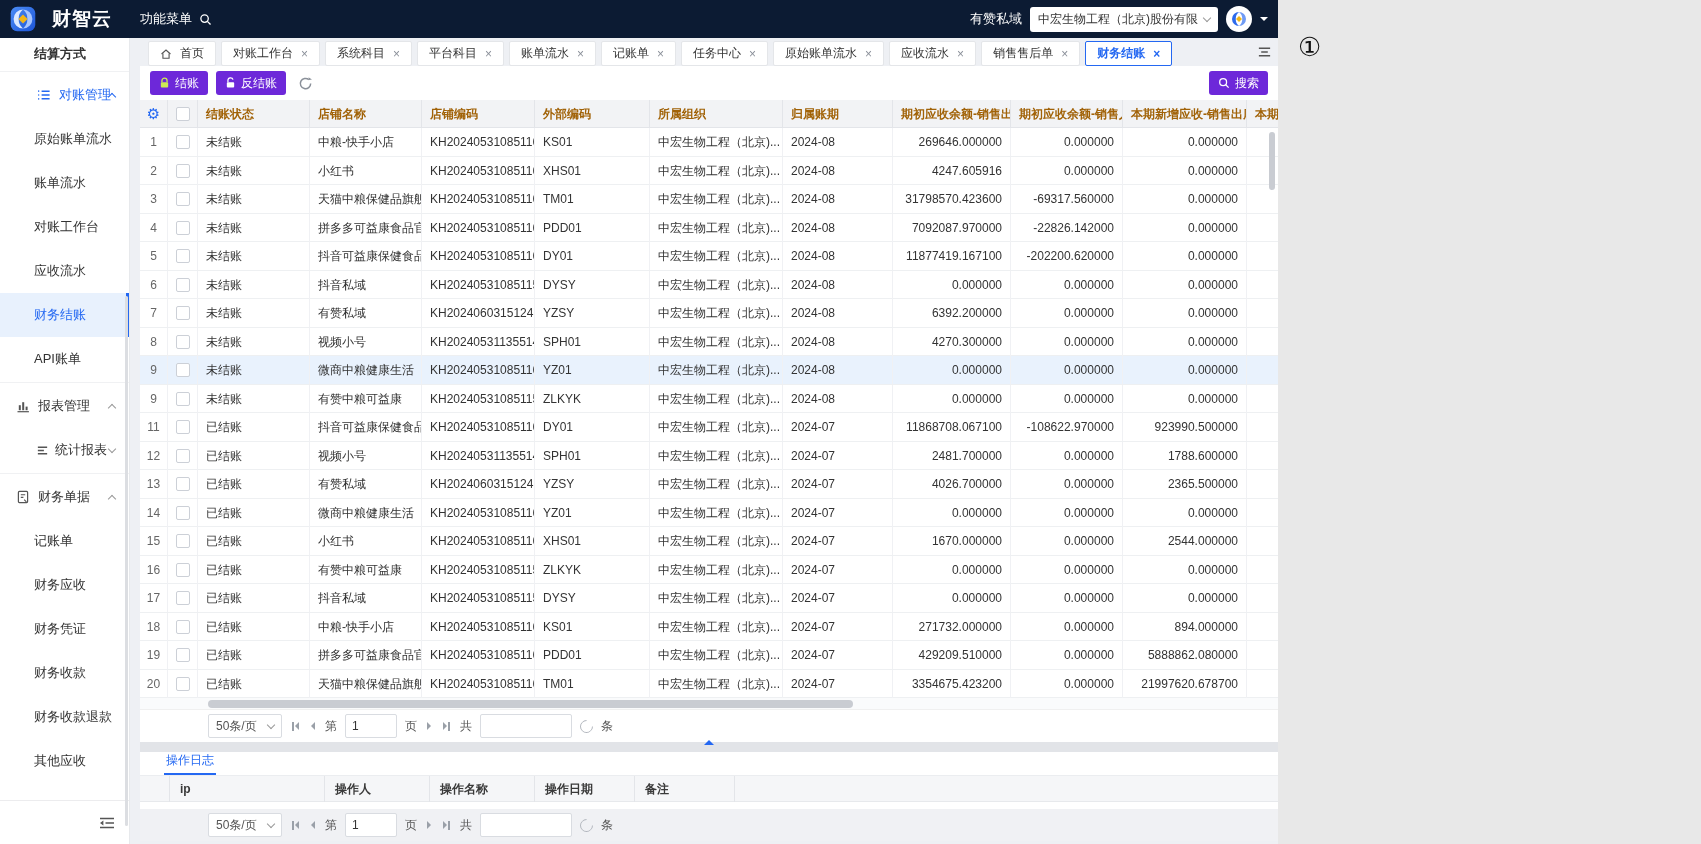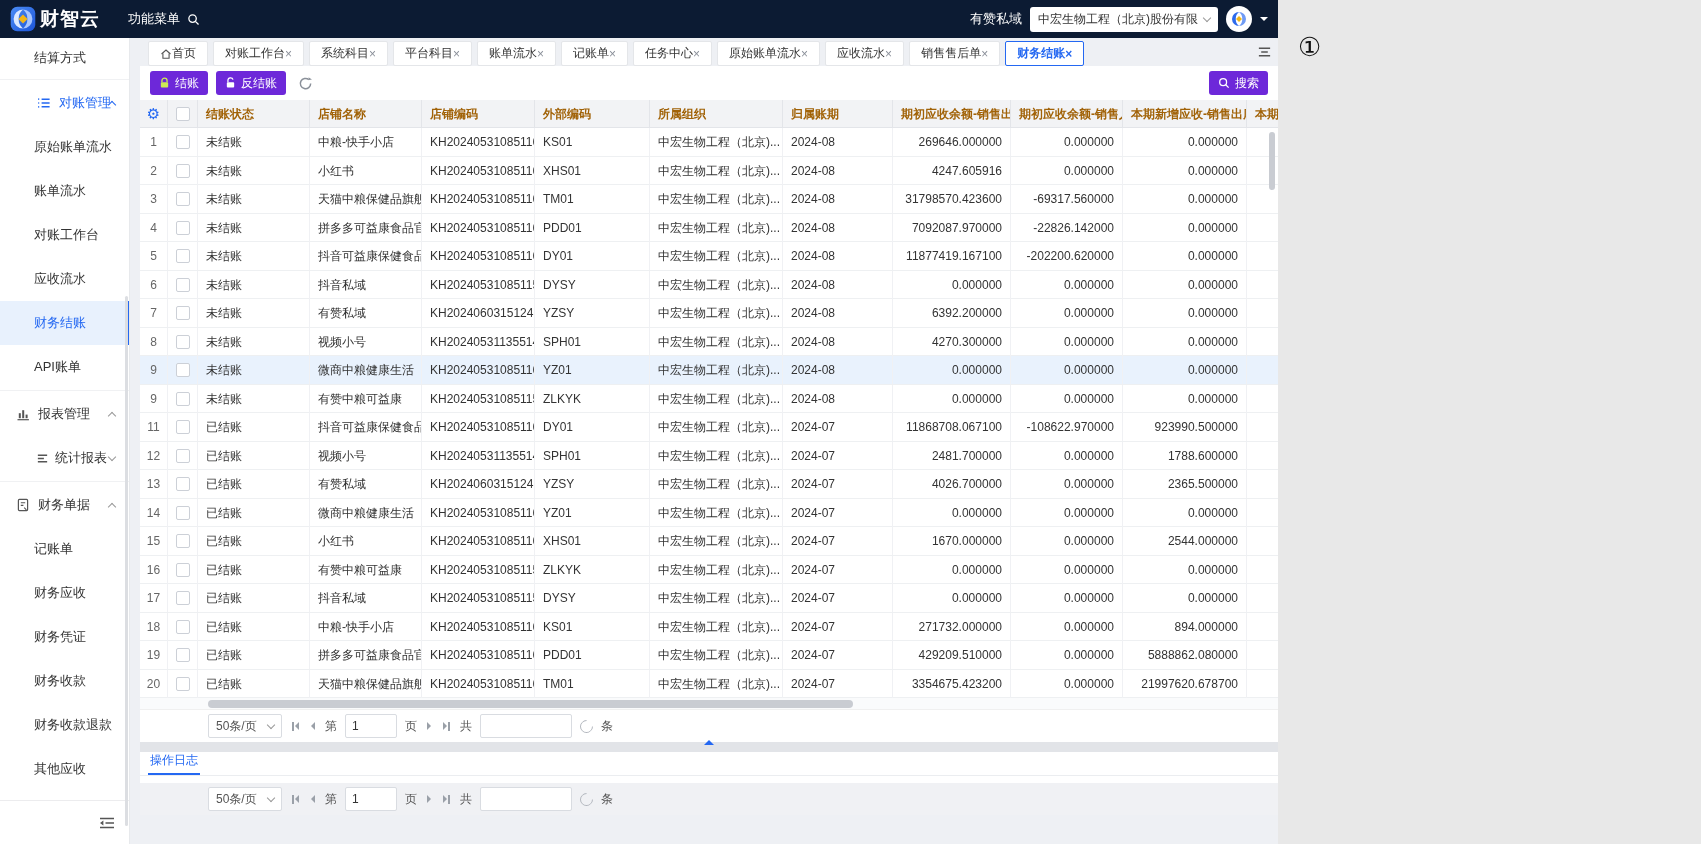--- a/index.html
+++ b/index.html
@@ -3,21 +3,21 @@
 <meta charset="utf-8">
 <style>
   *{margin:0;padding:0;box-sizing:border-box;}
   html,body{width:1701px;height:844px;overflow:hidden;}
   body{font-family:"Liberation Sans","DejaVu Sans",sans-serif;font-size:12px;color:#333;background:#eef0f4;}
   .root{display:flex;width:1701px;height:844px;}
   .app{width:1278px;height:844px;display:flex;flex-direction:column;background:#eef0f4;}
 
   
   .navbar{height:38px;background:#0c1b33;display:flex;align-items:center;padding:0 10px;flex:none;}
-  .logo{display:flex;align-items:center;gap:4px;justify-content:flex-end;}
+  .logo{display:flex;align-items:center;gap:16px;justify-content:flex-end;}
   .logo-badge{width:26px;height:26px;flex:none;}
   .brand{color:#fff;font-size:19px;font-weight:bold;letter-spacing:1px;}
   .menu-entry{display:flex;align-items:center;gap:7px;color:#fff;font-size:13px;margin-left:28px;cursor:pointer;}
   .nav-right{margin-left:auto;display:flex;align-items:center;gap:8px;}
   .org-label{color:#fff;font-size:13px;}
   .org-select{width:188px;height:25px;background:#fff;border-radius:3px;display:flex;align-items:center;padding:0 8px;gap:6px;}
   .org-select span{flex:1;overflow:hidden;white-space:nowrap;color:#333;font-size:12px;}
   .avatar{width:26px;height:26px;border-radius:50%;background:#fff;display:flex;align-items:center;justify-content:center;}
   .caret-down{width:0;height:0;border:4px solid transparent;border-top-color:#fff;margin-top:4px;}
 
@@ -25,37 +25,37 @@
   .chev.down{transform:rotate(45deg);margin-top:-3px;}
   .chev.up{transform:rotate(-135deg);margin-top:3px;}
   .chev.blue{border-color:#2468f2;}
 
   .shell{flex:1;display:flex;min-height:0;}
 
   
   .sidebar{width:130px;background:#fff;border-right:1px solid #e7e9ec;position:relative;flex:none;display:flex;flex-direction:column;}
   .snav{flex:1;overflow:hidden;}
   .sitem{height:44px;display:flex;align-items:center;font-size:13px;color:#333;cursor:pointer;position:relative;}
-  .sitem.small{height:40px;}
+  .sitem.small{height:32px;font-weight:bold;}
   .sitem .lbl{white-space:nowrap;overflow:hidden;}
   .sitem.lvl2{padding-left:34px;}
   .sitem.group{padding-left:16px;gap:8px;}
   .sitem.subgroup{padding-left:36px;gap:6px;}
   .sitem .arrow{position:absolute;right:14px;}
   .sitem.group-active{color:#2468f2;padding-left:37px;}
   .sitem.active{background:#e8f1fd;color:#2468f2;}
   .sitem.active::after{content:"";position:absolute;right:0;top:0;bottom:0;width:3px;background:#2468f2;}
   .sdivider{height:1px;background:#f0f1f3;margin:1px 0;}
   .sb-scroll{position:absolute;right:1px;top:258px;width:3px;height:530px;background:#dcdee2;border-radius:2px;}
   .side-foot{height:44px;border-top:1px solid #ececee;display:flex;align-items:center;justify-content:flex-end;padding-right:14px;}
 
   
   .main{flex:1;display:flex;flex-direction:column;min-width:0;padding-left:10px;}
   .tabbar{height:28px;display:flex;align-items:center;padding:3px 26px 0 8px;position:relative;flex:none;}
-  .tab{height:25px;padding:0 11px;background:#fff;border:1px solid #e4e6e9;border-radius:2px;display:flex;align-items:center;font-size:12px;color:#333;margin-right:5px;cursor:pointer;white-space:nowrap;}
+  .tab{height:25px;padding:0 11px;background:#fff;border:1px solid #e4e6e9;border-radius:2px;display:flex;align-items:center;gap:8px;font-size:12px;color:#333;margin-right:5px;cursor:pointer;white-space:nowrap;}
   .tab .x{color:#8a8f99;font-size:12px;line-height:1;}
   .tab.active{color:#2468f2;border-color:#2468f2;font-weight:bold;}
   .tab.active .x{color:#2468f2;}
   .tabbar-menu{position:absolute;right:6px;top:7px;cursor:pointer;}
 
   .workarea{background:#fff;flex:none;}
   .toolbar{height:34px;display:flex;align-items:center;padding:0 10px;gap:8px;position:relative;}
   .btn{height:24px;padding:0 9px;background:#6d28d9;border:none;border-radius:3px;color:#fff;font-size:12px;display:flex;align-items:center;gap:5px;cursor:pointer;font-family:inherit;}
   .icon-refresh{margin-left:4px;cursor:pointer;display:flex;align-items:center;}
   .btn.search-btn{position:absolute;right:10px;top:5px;}
@@ -89,21 +89,21 @@
   .tri.r{border-left-color:#9aa0a8;border-right-width:0;}
   .vbar{width:2px;height:9px;background:#9aa0a8;}
   .pg-input{width:52px;height:24px;border:1px solid #d9dce1;border-radius:2px;background:#fff;padding:0 6px;font-size:12px;color:#333;font-family:inherit;}
   .total-input{width:92px;height:24px;border:1px solid #d9dce1;border-radius:2px;background:#fff;font-family:inherit;}
   .spinner{width:13px;height:13px;border:1.6px solid #b4b8bf;border-top-color:transparent;border-radius:50%;display:inline-block;transform:rotate(45deg);}
 
   
   .splitter{height:10px;background:#e2e4e8;position:relative;}
   .split-handle{position:absolute;left:50%;top:-7px;transform:translateX(-50%);width:0;height:0;border:5px solid transparent;border-bottom-color:#2468f2;cursor:pointer;}
   .logpanel{background:#fff;}
-  .log-tabs{height:24px;display:flex;align-items:flex-end;padding-left:8px;border-bottom:1px solid #ebedf0;}
+  .log-tabs{height:24px;display:flex;align-items:flex-end;padding-left:24px;border-bottom:1px solid #ebedf0;}
   .log-tab{color:#2468f2;font-size:12px;padding:0 2px 4px;border-bottom:2px solid #2468f2;cursor:pointer;}
   .log-head{display:flex;height:26px;background:#f5f6f8;border-bottom:1px solid #e7e9ec;align-items:center;}
   .lcell{height:26px;line-height:26px;font-weight:bold;color:#3a3a3a;padding:0 10px;border-right:1px solid #e3e5e9;flex:none;overflow:hidden;}
   .lc-sp{width:30px;}
   .lc0{width:155px;}.lc1{width:105px;}.lc2{width:105px;}.lc3{width:100px;}.lc4{width:100px;}
   .lc-fill{flex:1;border-right:none;}
   .log-body{height:7px;background:#fff;}
   .pager.on-gray{background:#f0f1f4;}
   .bottom-fill{flex:1;background:#eef0f4;}
 
@@ -735,20 +735,29 @@
         </div>
 
         <div class="splitter">
             <i class="split-handle"></i>
           </div>
 
         <div class="logpanel">
           <div class="log-tabs">
               <span class="log-tab">操作日志</span>
             </div>
+          <div class="log-head">
+            <div class="lcell lc-sp"></div>
+            <div class="lcell lc0">ip</div>
+            <div class="lcell lc1">操作人</div>
+            <div class="lcell lc2">操作名称</div>
+            <div class="lcell lc3">操作日期</div>
+            <div class="lcell lc4">备注</div>
+            <div class="lcell lc-fill"></div>
+          </div>
           <div class="log-body"></div>
         </div>
 
         <div class="pager on-gray">
           <div class="psize">
               <span>50条/页</span>
               <i class="chev down"></i>
             </div>
           <span class="pbtn">
               <span class="vbar"></span>

